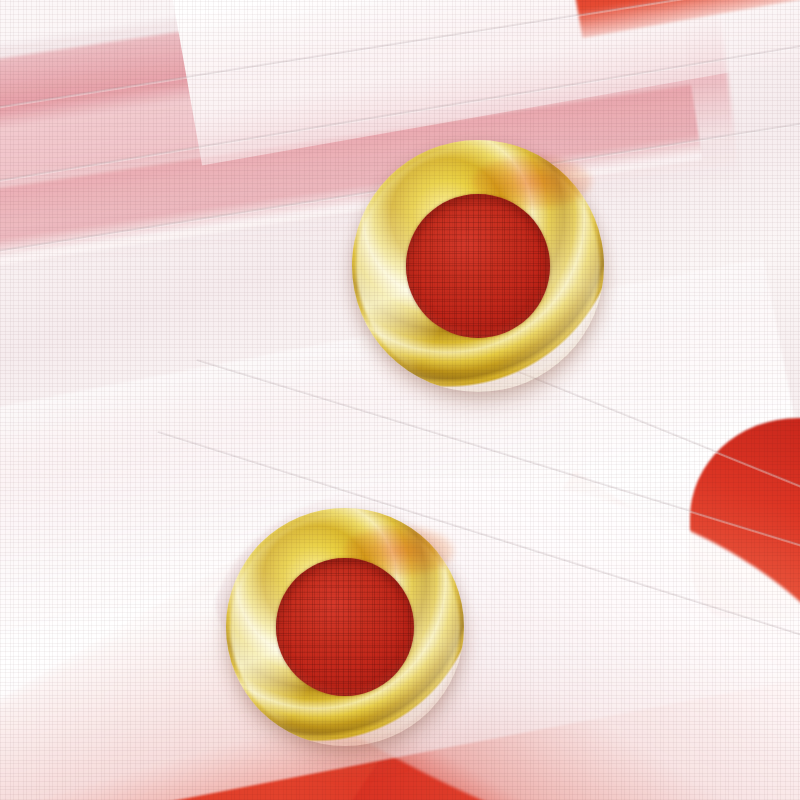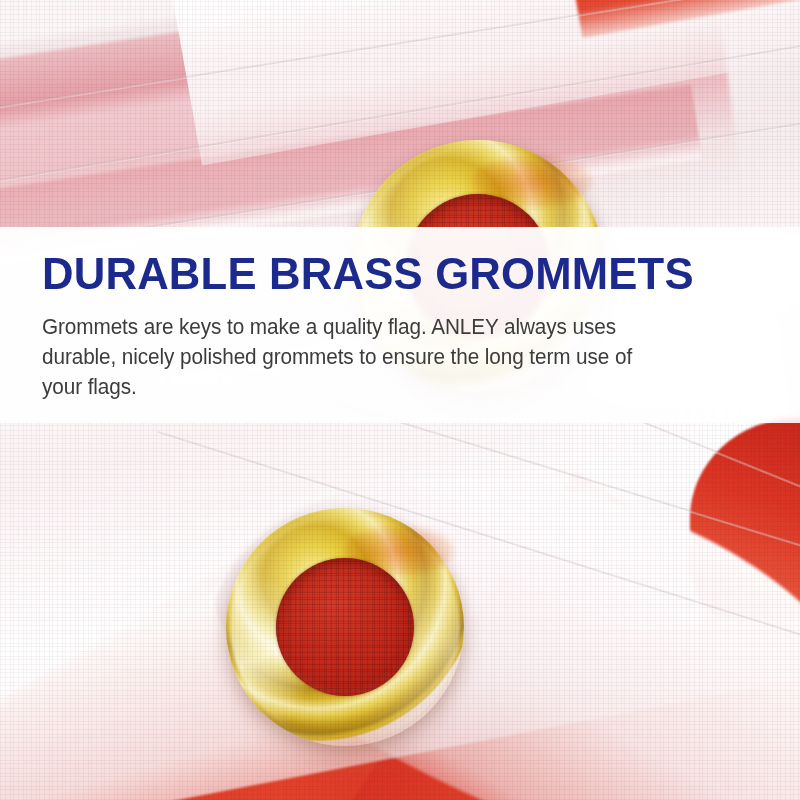--- a/index.html
+++ b/index.html
@@ -394,18 +394,14 @@
 
   <div class="layer grommet-shadow" id="grommet-bottom-shadow"></div>
   <div class="layer grommet" id="grommet-bottom">
     <div class="grommet-rim-hi"></div>
     <div class="grommet-orange-flare"></div>
     <div class="grommet-hole"></div>
   </div>
 
   <div class="layer weave"></div>
 
-  <div class="layer caption-band">
-    <h1 class="headline">DURABLE BRASS GROMMETS</h1>
-    <p class="body-copy">Grommets are keys to make a quality flag. ANLEY always uses durable, nicely polished grommets to ensure the long term use of your flags.</p>
-  </div>
 
 </div>
 
 </body></html>

